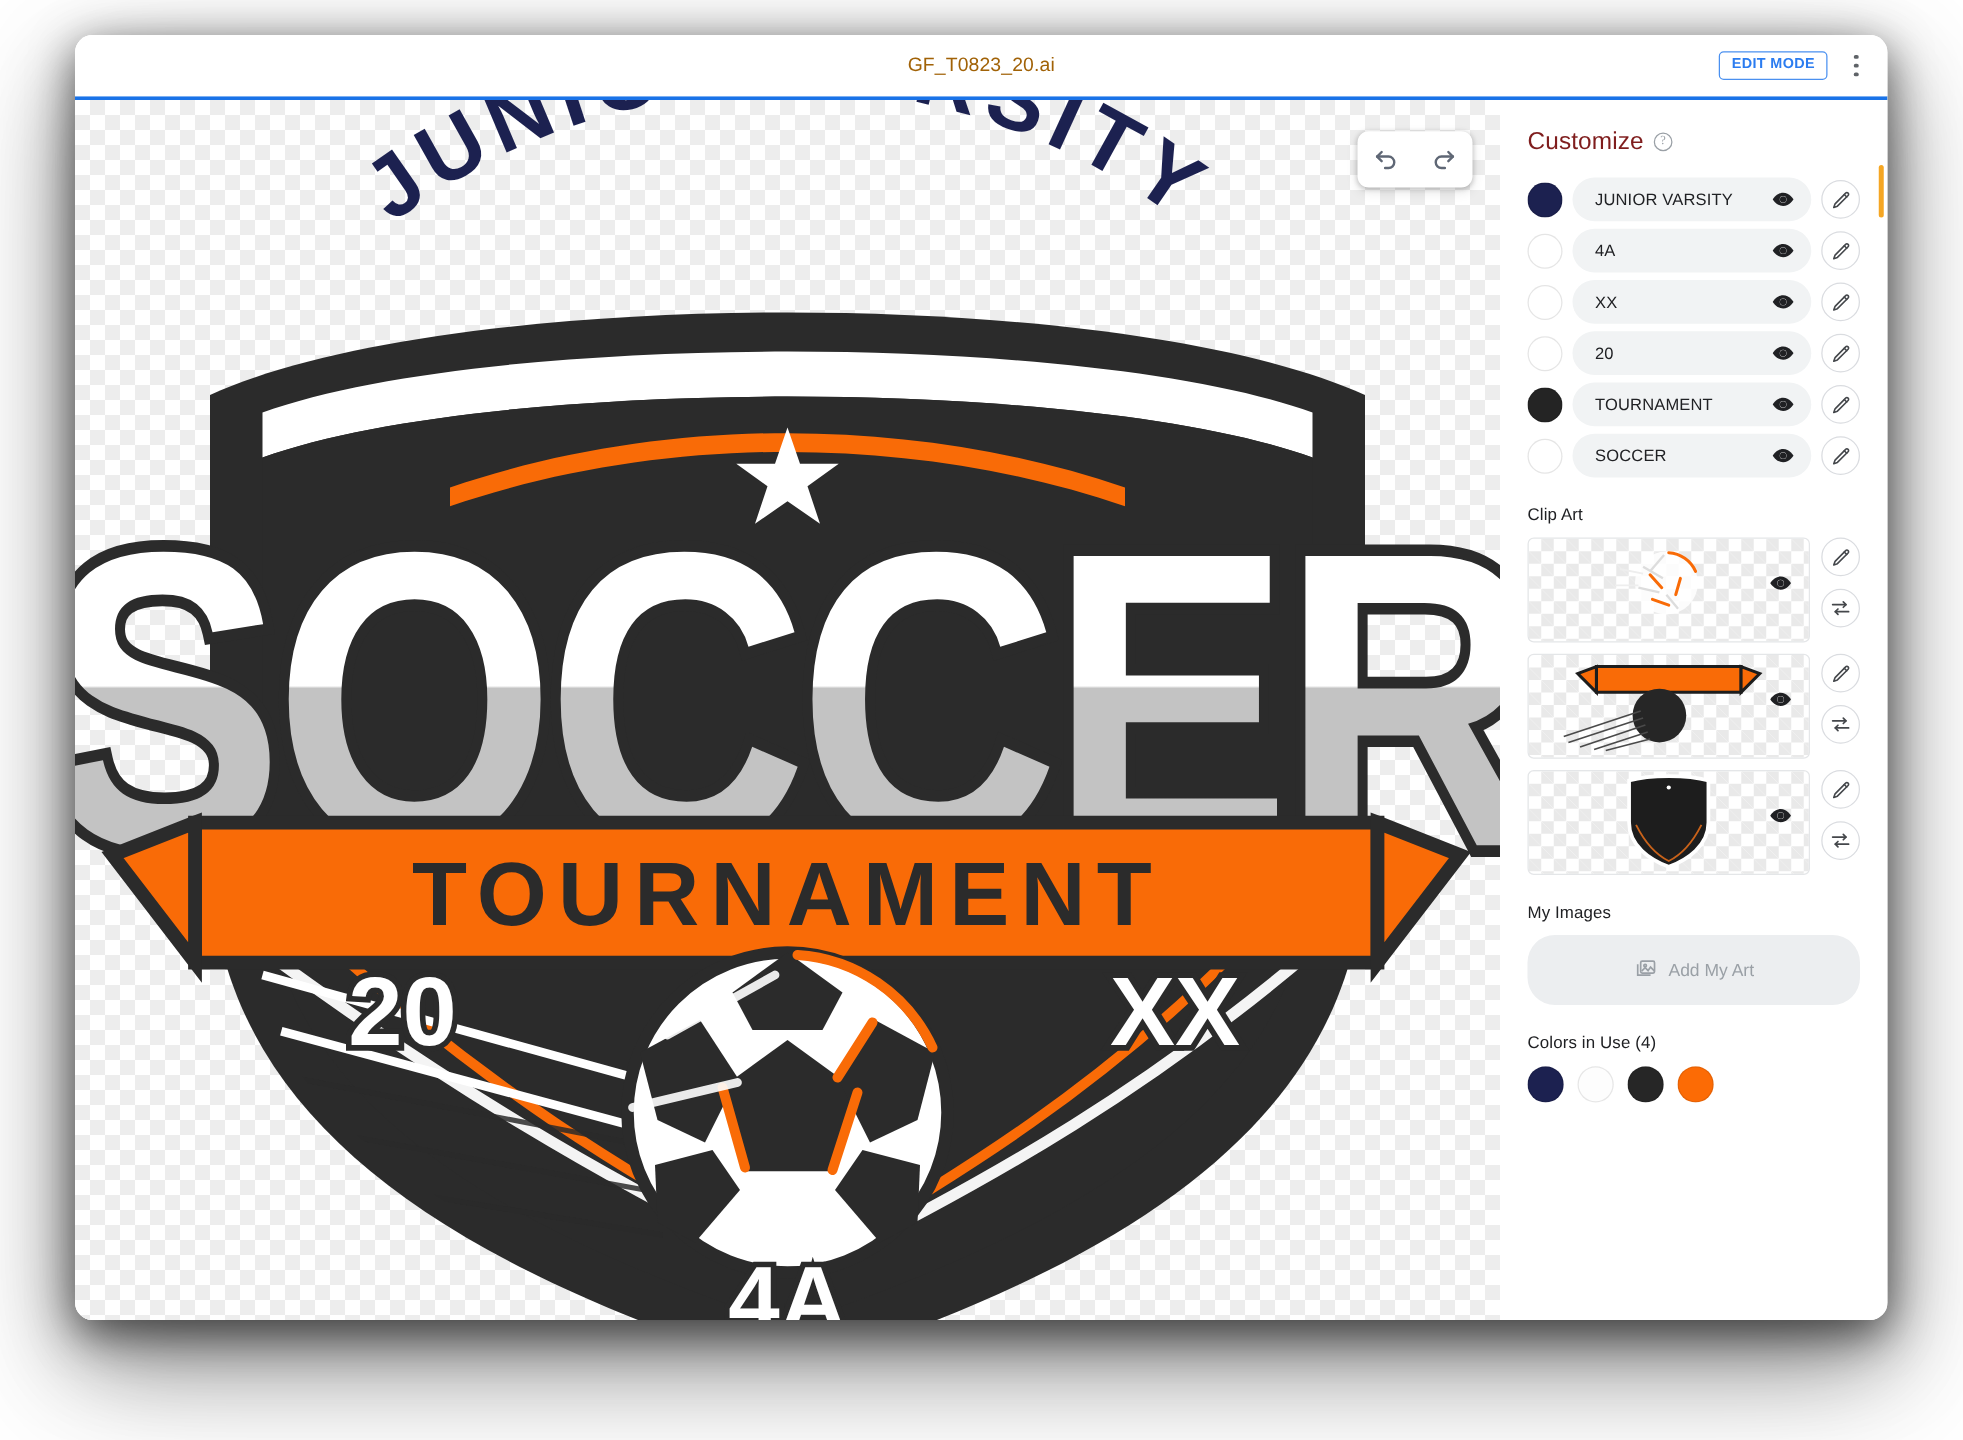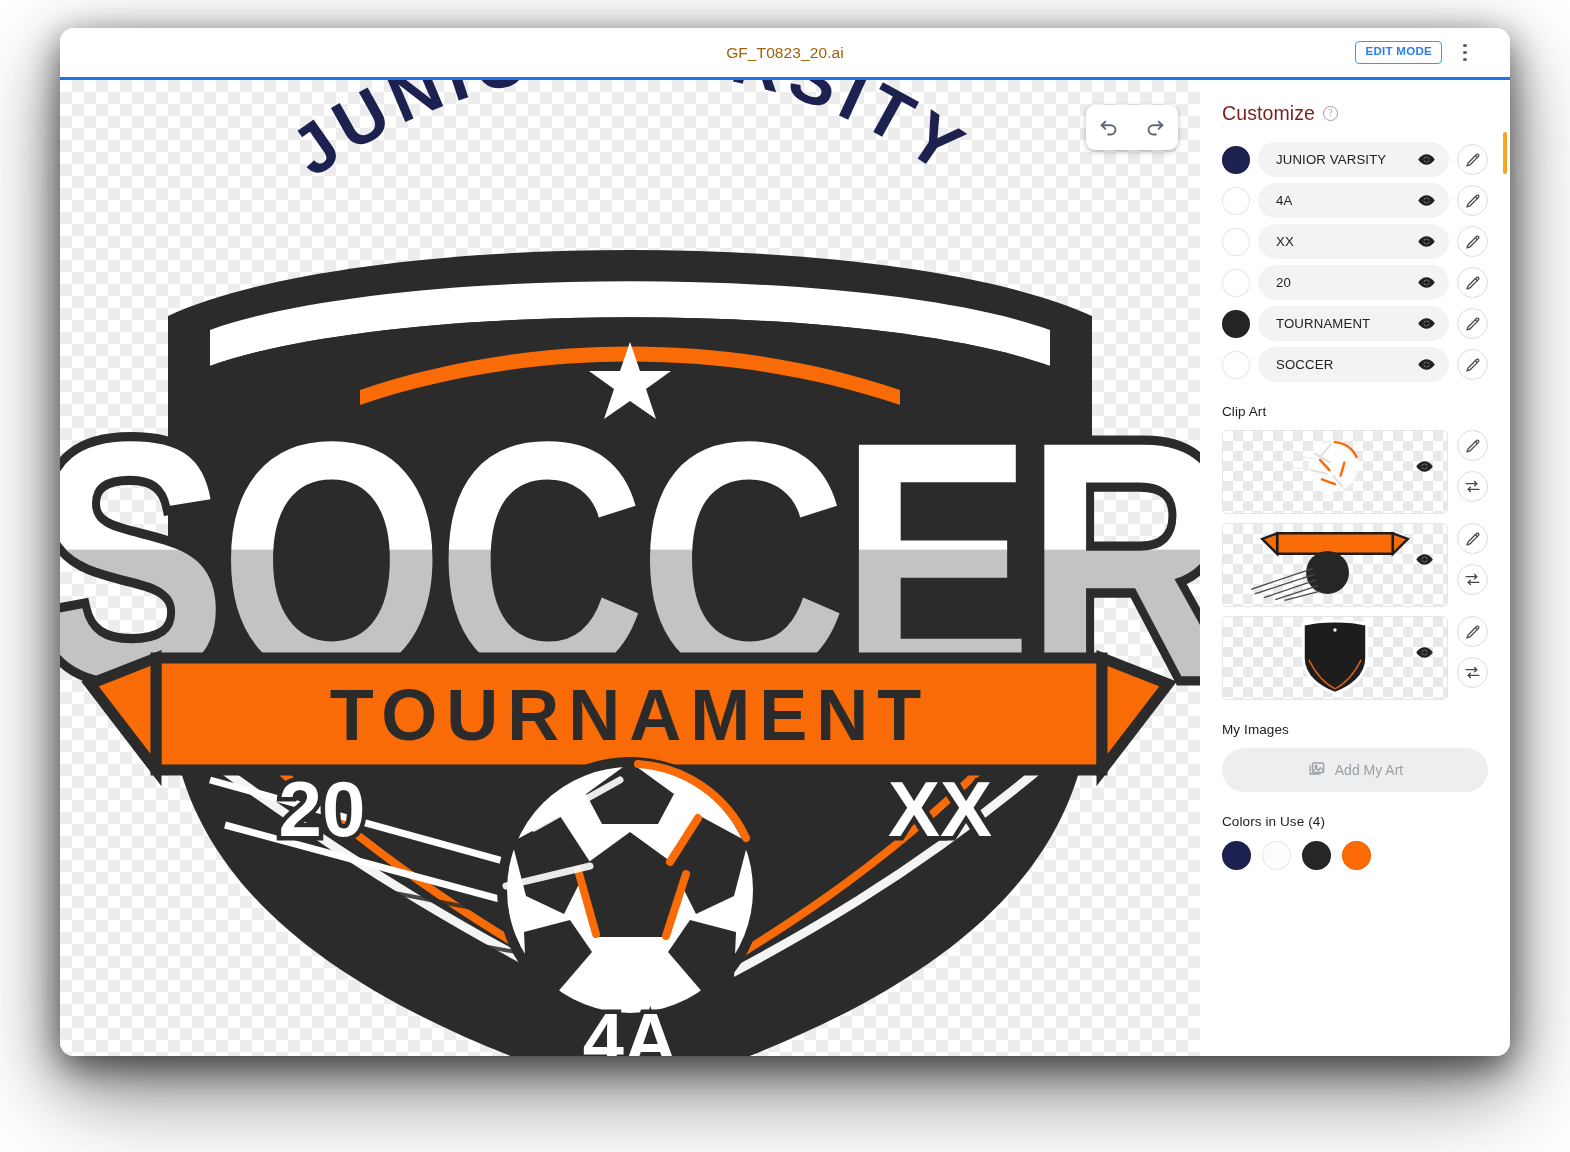--- a/index.html
+++ b/index.html
@@ -36,21 +36,21 @@
     align-items: center;
     justify-content: center;
   }
   #file-name {
     font-size: 15.5px;
     color: #a16207;
     letter-spacing: .1px;
   }
   #titlebar-right {
     position: absolute;
-    right: 32px; top: 0; height: 49px;
+    right: 12px; top: 0; height: 49px;
     display: flex; align-items: center; gap: 10px;
   }
   #edit-mode-btn {
     border: 1px solid #4a90f0;
     color: #2b7cf0;
     background: #fff;
     font-size: 11.5px;
     font-weight: 700;
     letter-spacing: .3px;
     padding: 4px 9px 5px;
@@ -163,21 +163,21 @@
       linear-gradient(45deg, #e9e9e9 25%, transparent 25%, transparent 75%, #e9e9e9 75%);
     background-size: 20px 20px;
     background-position: 0 0, 10px 10px;
     cursor: pointer;
   }
   .clip-thumb .thumb-eye { position: absolute; right: 13px; top: 26px; cursor: pointer; }
   .clip-btns { display: flex; flex-direction: column; gap: 10px; }
 
   
   .big-btn {
-    width: 100%; height: 44px; margin-bottom: 10px;
+    width: 100%; height: 56px; margin-bottom: 10px;
     background: #eceef0; border: none; border-radius: 22px;
     display: flex; align-items: center; justify-content: center; gap: 9px;
     color: #9aa0a6; font-size: 14px; cursor: pointer;
     font-family: "Liberation Sans", sans-serif;
   }
 
   #colors-in-use-row { display: flex; gap: 11px; margin-top: 12px; }
   .use-swatch { width: 29px; height: 29px; border-radius: 50%; border: 1px solid rgba(0,0,0,.09); cursor: pointer; }
 </style>
 </head>

